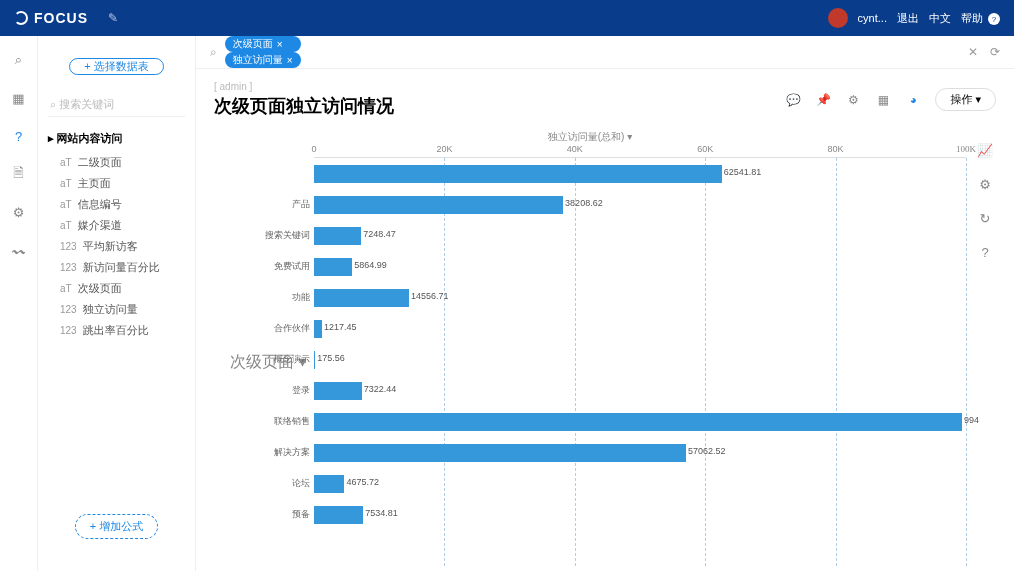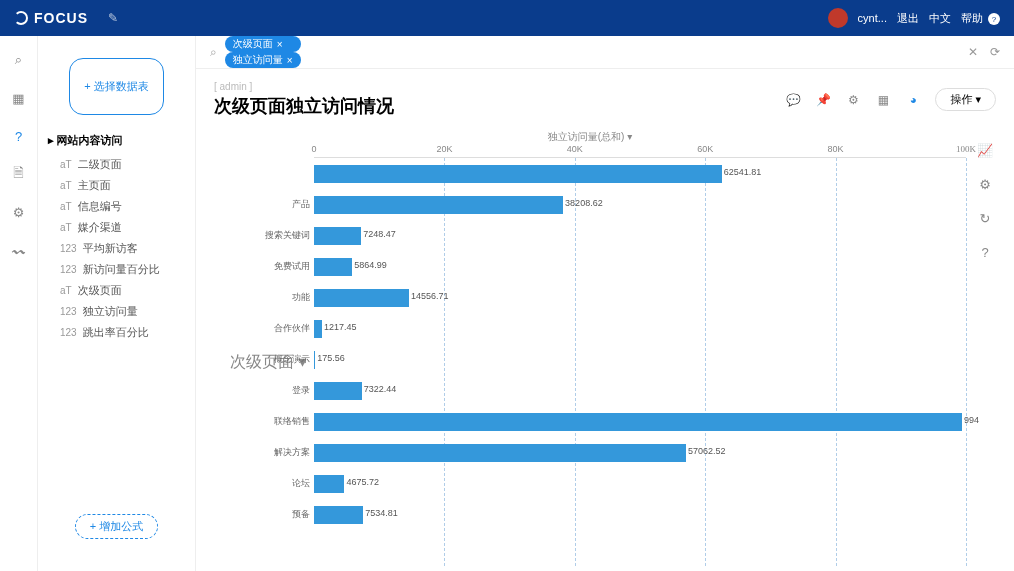--- a/index.html
+++ b/index.html
@@ -7,21 +7,21 @@
 .header { height:36px; background:#0a3c8c; color:#fff; display:flex; align-items:center; padding:0 14px; }
 .logo { font-weight:700; font-size:14px; letter-spacing:1px; display:flex; align-items:center; gap:6px; }
 .logo-icon { width:14px; height:14px; border:2px solid #fff; border-radius:50%; border-left-color:transparent; }
 .header-right { margin-left:auto; display:flex; align-items:center; gap:10px; font-size:11px; }
 .avatar { width:20px; height:20px; border-radius:50%; background:#c0392b; }
 .body { display:flex; height:535px; }
 .iconbar { width:38px; border-right:1px solid #eee; display:flex; flex-direction:column; align-items:center; padding-top:16px; gap:22px; }
 .iconbar .ic { width:16px; height:16px; display:flex; align-items:center; justify-content:center; color:#888; font-size:13px; cursor:pointer; }
 .iconbar .ic.active { color:#1e88e5; }
 .sidebar { width:158px; border-right:1px solid #eee; padding:12px 10px; display:flex; flex-direction:column; }
-.sel-btn { border:1px solid #1e88e5; color:#1e88e5; border-radius:14px; padding:20px 14px; font-size:11px; background:#fff; margin:10px auto 18px; display:block; }
+.sel-btn { border:1px solid #1e88e5; color:#1e88e5; border-radius:14px; padding:0 14px; font-size:11px; background:#fff; margin:10px auto 18px; display:block; }
 .search-box { color:#bbb; font-size:11px; padding:4px 2px; border-bottom:1px solid #eee; margin-bottom:14px; }
 .tree-title { font-weight:700; font-size:11px; margin-bottom:6px; }
 .tree-item { display:flex; align-items:center; gap:6px; padding:3px 0 3px 12px; color:#555; font-size:11px; cursor:pointer; }
 .tree-item .t-ic { color:#999; font-size:10px; }
 .formula-btn { border:1px dashed #1e88e5; color:#1e88e5; border-radius:14px; padding:4px 14px; font-size:11px; background:#fff; margin:auto auto 20px; display:block; }
 .main { flex:1; display:flex; flex-direction:column; }
 .query-bar { height:34px; border-bottom:1px solid #eee; display:flex; align-items:center; padding:0 14px; gap:8px; }
 .q-ic { color:#aaa; }
 .pill { background:#1e88e5; color:#fff; border-radius:10px; padding:1px 8px; font-size:10px; display:flex; align-items:center; gap:4px; }
 .pill .x { cursor:pointer; }
@@ -75,20 +75,21 @@
     <span class="ic">⌕</span>
     <span class="ic">▦</span>
     <span class="ic active">?</span>
     <span class="ic">🗎</span>
     <span class="ic">⚙</span>
     <span class="ic">〰</span>
   </div>
 
   <div class="sidebar">
     <button class="sel-btn">+ 选择数据表</button>
+    <div class="search-box">⌕ <span>搜索关键词</span></div>
     <div class="tree-title">▸ <span>网站内容访问</span></div>
     <div id="tree-list">
         <div class="tree-item">
           <span class="t-ic">aT</span>
           <span>二级页面</span>
         </div>
         <div class="tree-item">
           <span class="t-ic">aT</span>
           <span>主页面</span>
         </div>

